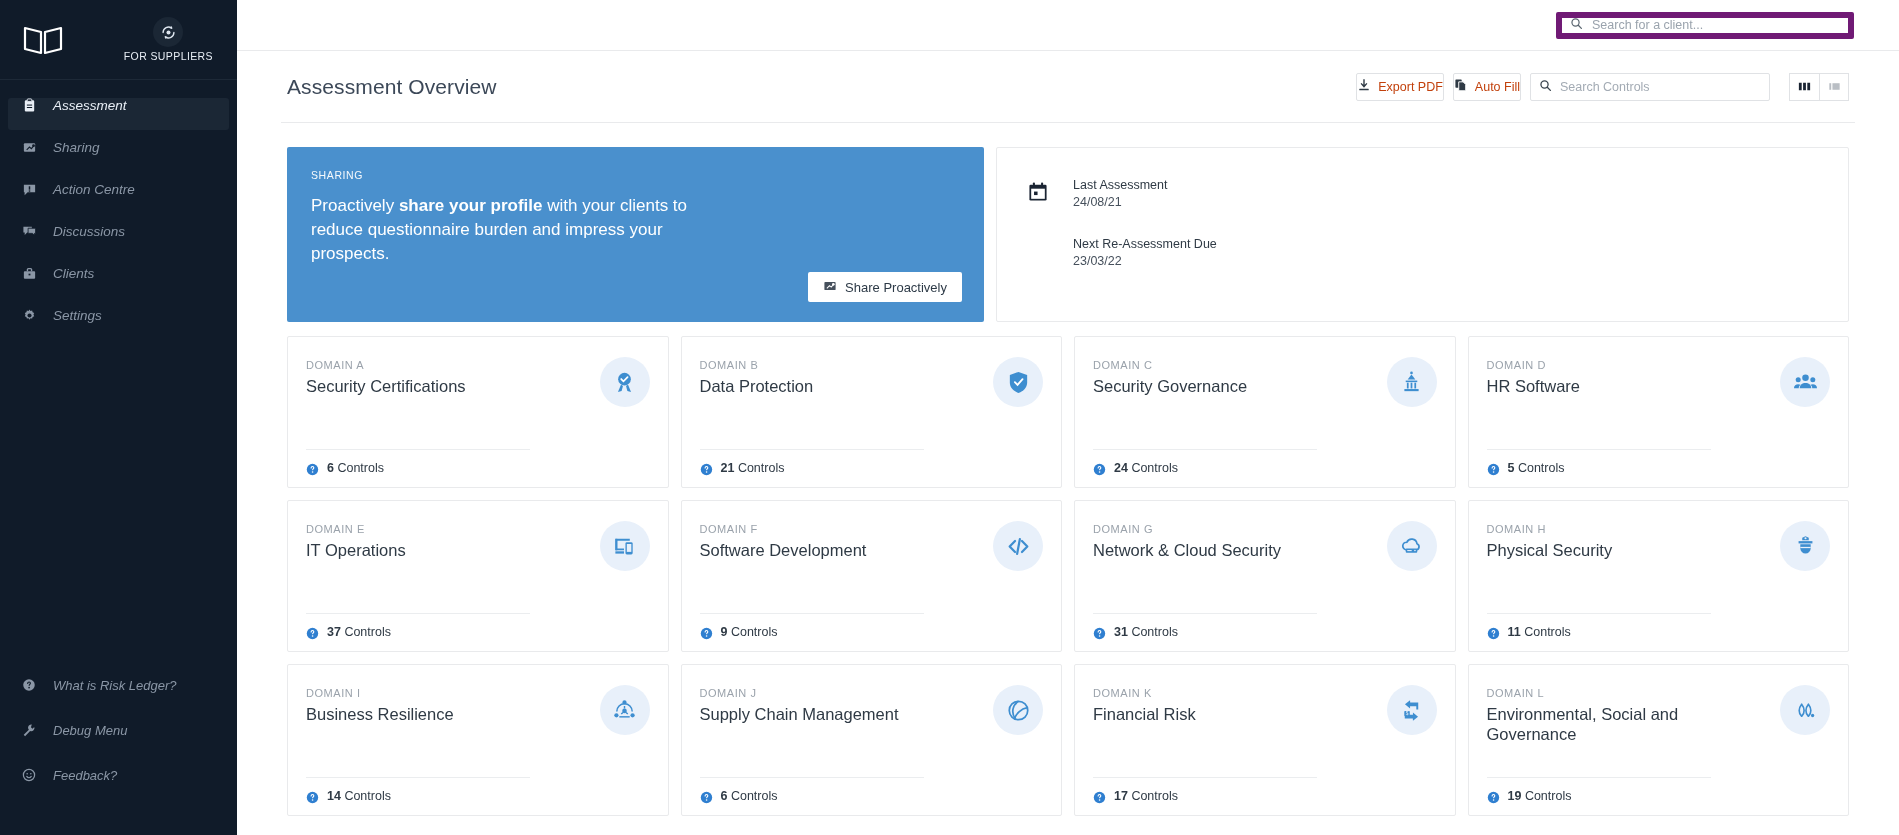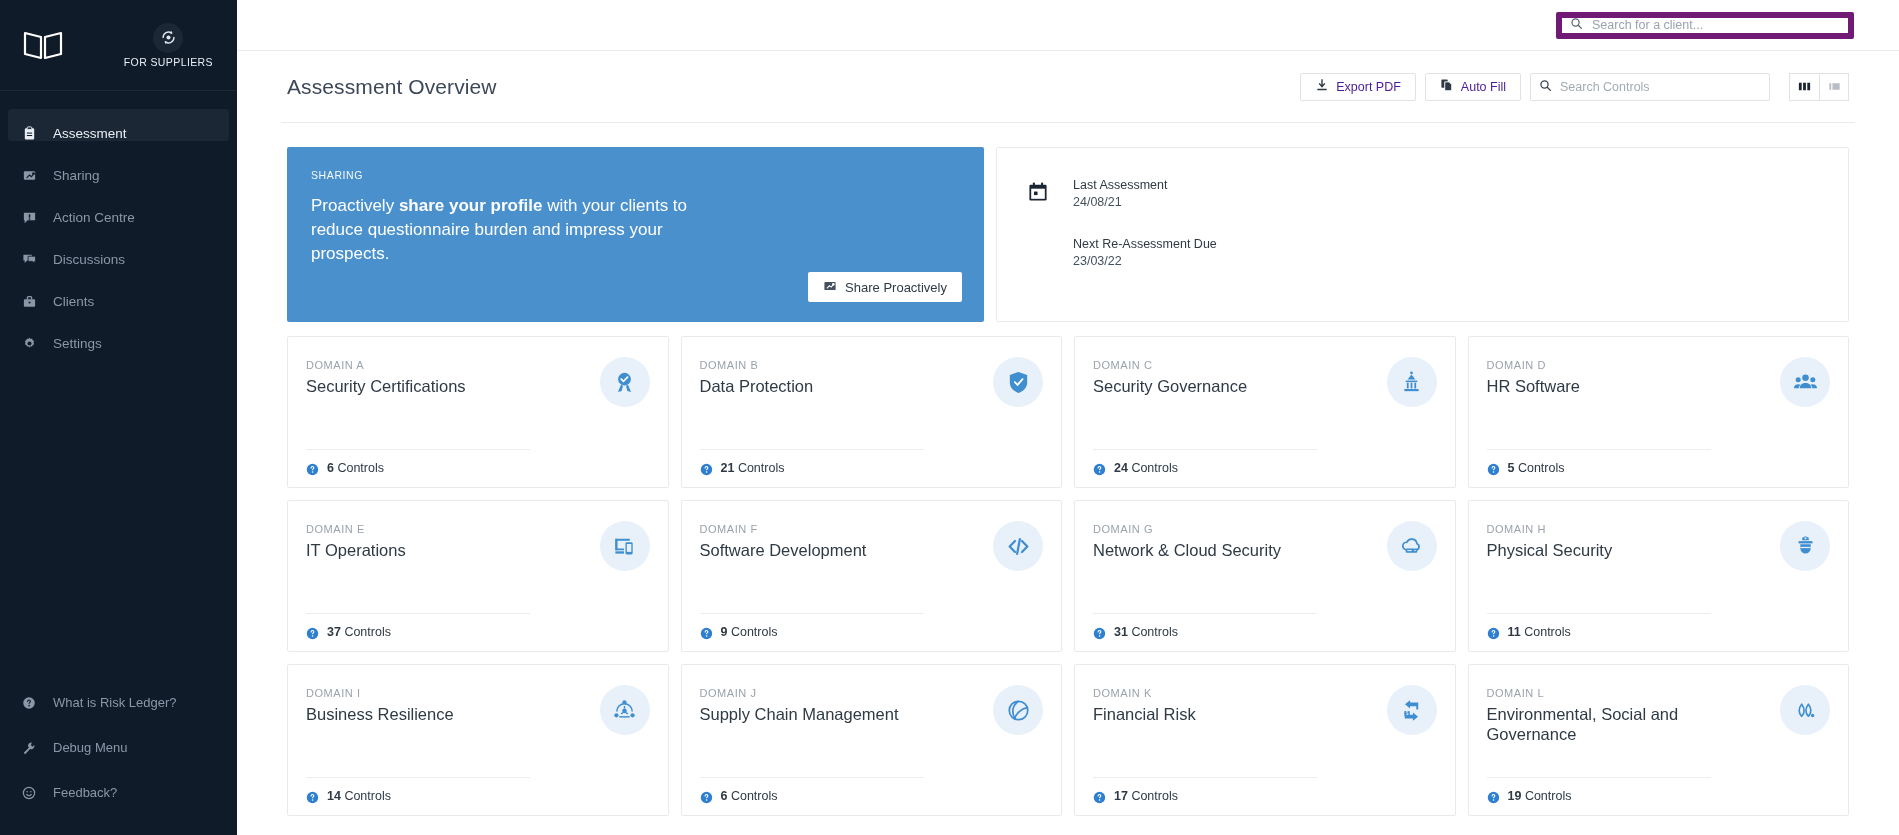--- a/index.html
+++ b/index.html
@@ -13,21 +13,21 @@
 
   
   .sidebar {
     width: 237px; height: 835px;
     background: #101b29;
     flex: 0 0 237px;
     position: relative;
     display: flex; flex-direction: column;
   }
   .sb-top {
-    height: 91px;
+    height: 80px;
     display: flex; align-items: center;
     padding: 0 16px 0 22px;
     border-bottom: 1px solid #1d2937;
     position: relative;
   }
   .logo-book { width: 42px; height: 34px; flex: 0 0 42px; }
   .sb-mode {
     margin-left: auto; text-align: center;
     display: flex; flex-direction: column; align-items: center;
     padding-right: 8px;
@@ -37,25 +37,26 @@
     background: #1b2735;
     display: flex; align-items: center; justify-content: center;
     margin-bottom: 3px;
   }
   .mode-label {
     font-size: 10.5px; letter-spacing: .4px;
     color: #e8eef5; font-weight: 400;
   }
   .sb-nav { padding-top: 18px; }
   .sb-item {
-    display: flex; align-items: flex-end;
+    display: flex; align-items: flex-start;
     height: 32px; margin: 0 8px 10px 8px;
     padding-left: 14px; border-radius: 3px;
     color: #8b97a6; font-size: 13.5px;
     cursor: pointer;
+    font-style: italic;
   }
   .sb-item .ic { width: 22px; flex: 0 0 22px; display:flex; align-items:center; }
   .sb-item .lbl { margin-left: 9px; }
   .sb-item.active { background: #1b2735; color: #e9eff6; }
   .sb-item.active .ic svg { fill: #e9eff6; }
   .sb-bottom { position: absolute; bottom: 22px; left: 0; right: 0; }
   .sb-bottom .sb-item { margin-bottom: 13px; font-size: 13px; }
 
   
   .main { flex: 1 1 auto; height: 835px; background: #fff; position: relative; overflow: hidden; }
@@ -81,22 +82,22 @@
     display: flex; align-items: center;
     height: 72px; border-bottom: 1px solid #e9eaec;
     margin: 0 -6px;
     padding: 0 6px;
   }
   .page-title { font-size: 21px; color: #3c4858; font-weight: 400; letter-spacing: .1px; }
   .toolbar { margin-left: auto; display: flex; align-items: center; gap: 9px; }
   .tb-btn {
     height: 28px; border: 1px solid #e0e2e5; border-radius: 2px;
     background: #fff; display: flex; align-items: center;
-    padding: 0 14px; gap: 7px;
-    font-size: 12.5px; color: #4c1d95; cursor: pointer;
+    padding: 0 0; gap: 7px;
+    font-size: 12.5px; color: #c2410c; cursor: pointer;
     font-family: "Liberation Sans", sans-serif;
   }
   .ctl-search {
     width: 240px; height: 28px;
     border: 1px solid #e0e2e5; border-radius: 2px;
     display: flex; align-items: center; padding: 0 8px;
   }
   .ctl-search input {
     border: 0; outline: 0; flex: 1; margin-left: 8px;
     font-size: 12.5px; color: #4a5562; background: transparent;

